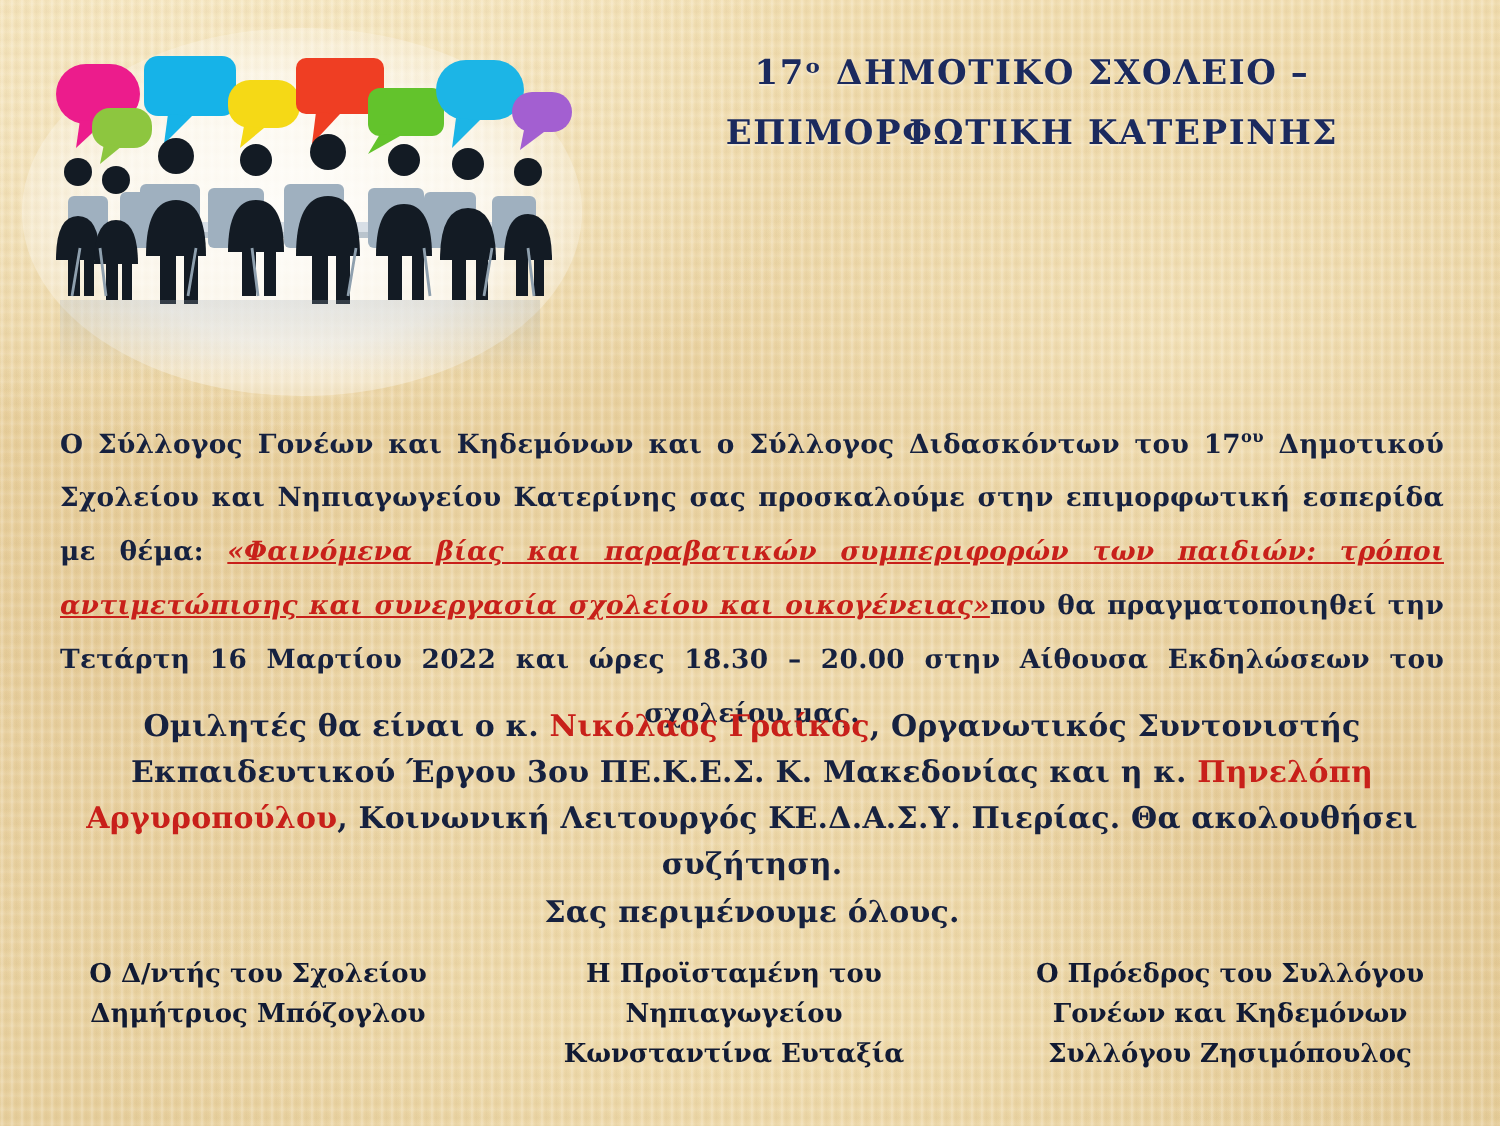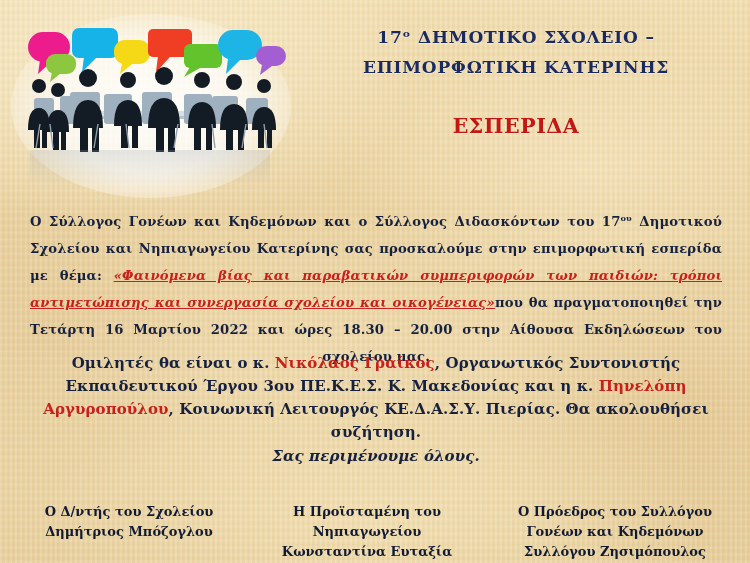--- a/index.html
+++ b/index.html
@@ -92,26 +92,26 @@
     position:absolute;left:30px;top:352px;width:692px;
     color:#16213f;
     font-family:"DejaVu Serif", serif;
     font-weight:bold;
     font-size:15px;
     line-height:23px;
     text-align:center;
     letter-spacing:0.1px;
   }
   #speakers .name{color:#c8201a;font-weight:bold;}
-  #speakers .closing{font-style:italic;display:block;margin-top:1px;}
+  #speakers .closing{display:block;margin-top:1px;}
 
   
   #signatures{
     position:absolute;left:14px;top:478px;width:726px;
-    display:flex;align-items:flex-start;justify-content:space-between;margin-top:24px;
+    display:flex;align-items:flex-start;justify-content:space-between;
   }
   .sig{
     color:#111a33;
     font-family:"DejaVu Serif", serif;
     font-weight:bold;
     font-size:13px;
     line-height:20px;
     text-align:center;
     white-space:nowrap;
   }
@@ -258,21 +258,20 @@
       </g>
     </svg>
   </div>
 
   <div class="head-block" id="school-title">
     <div>17ᵒ  ΔΗΜΟΤΙΚΟ  ΣΧΟΛΕΙΟ –</div>
     <div>ΕΠΙΜΟΡΦΩΤΙΚΗ  ΚΑΤΕΡΙΝΗΣ</div>
   </div>
 
   <div class="head-block" id="invite-title">
-    <div>ΕΣΠΕΡΙΔΑ</div>
   </div>
 
   <div id="body-text"><span>Ο Σύλλογος Γονέων και Κηδεμόνων και ο Σύλλογος Διδασκόντων του 17</span><sup>ου</sup><span> Δημοτικού Σχολείου και Νηπιαγωγείου Κατερίνης  σας προσκαλούμε  στην επιμορφωτική εσπερίδα  με  θέμα: </span><span class="theme">«Φαινόμενα βίας και παραβατικών συμπεριφορών των παιδιών: τρόποι αντιμετώπισης και συνεργασία σχολείου και οικογένειας»</span><span>που θα πραγματοποιηθεί  την Τετάρτη 16 Μαρτίου 2022 και ώρες 18.30 – 20.00 στην Αίθουσα Εκδηλώσεων του σχολείου μας.</span></div>
 
   <div id="speakers"><span>Ομιλητές θα είναι ο κ. </span><span class="name">Νικόλαος Γραίκος</span><span>, Οργανωτικός Συντονιστής Εκπαιδευτικού Έργου 3ου ΠΕ.Κ.Ε.Σ. Κ. Μακεδονίας και η κ. </span><span class="name">Πηνελόπη Αργυροπούλου</span><span>, Κοινωνική Λειτουργός ΚΕ.Δ.Α.Σ.Υ. Πιερίας. Θα ακολουθήσει συζήτηση.</span><span class="closing">Σας περιμένουμε όλους.</span></div>
 
   <div id="signatures">
     <div class="sig left">
       <span class="ln">Ο Δ/ντής του Σχολείου</span>
       <span class="ln">Δημήτριος Μπόζογλου</span>

